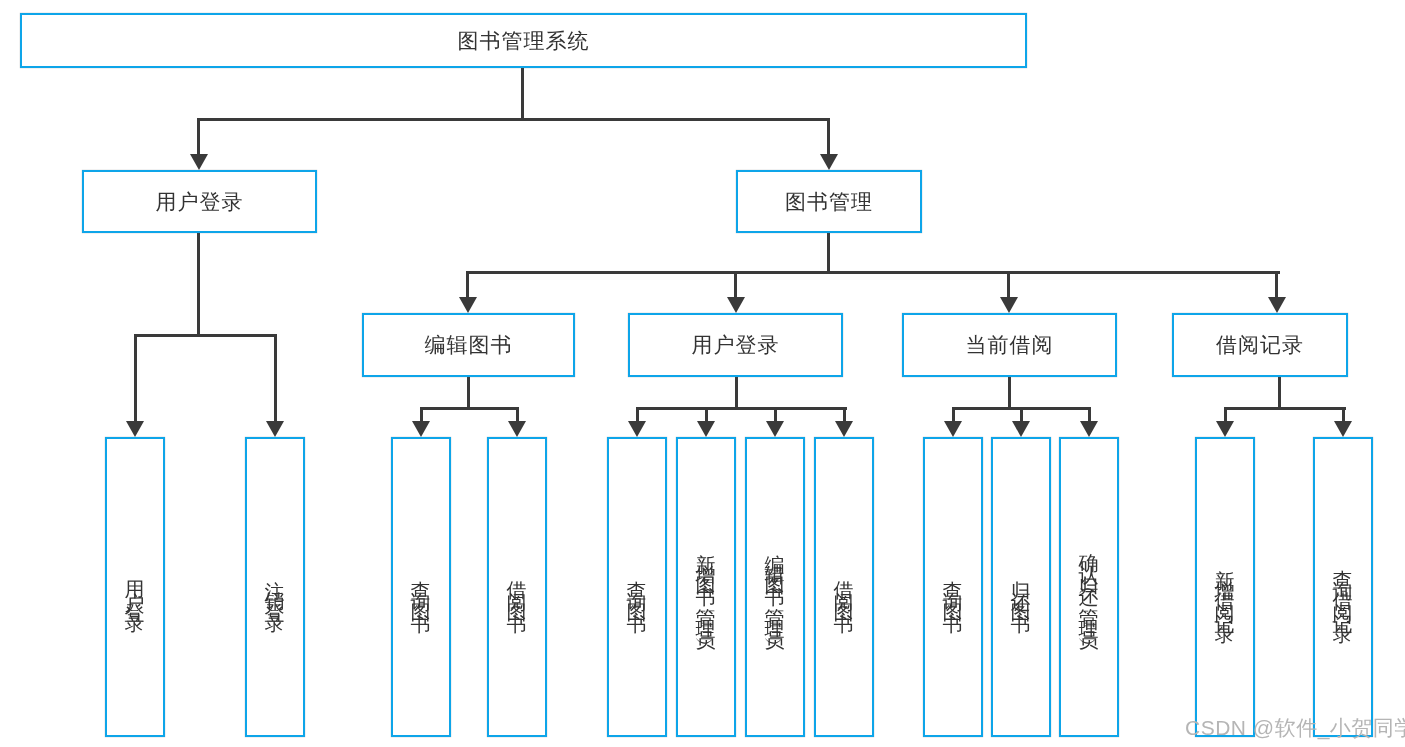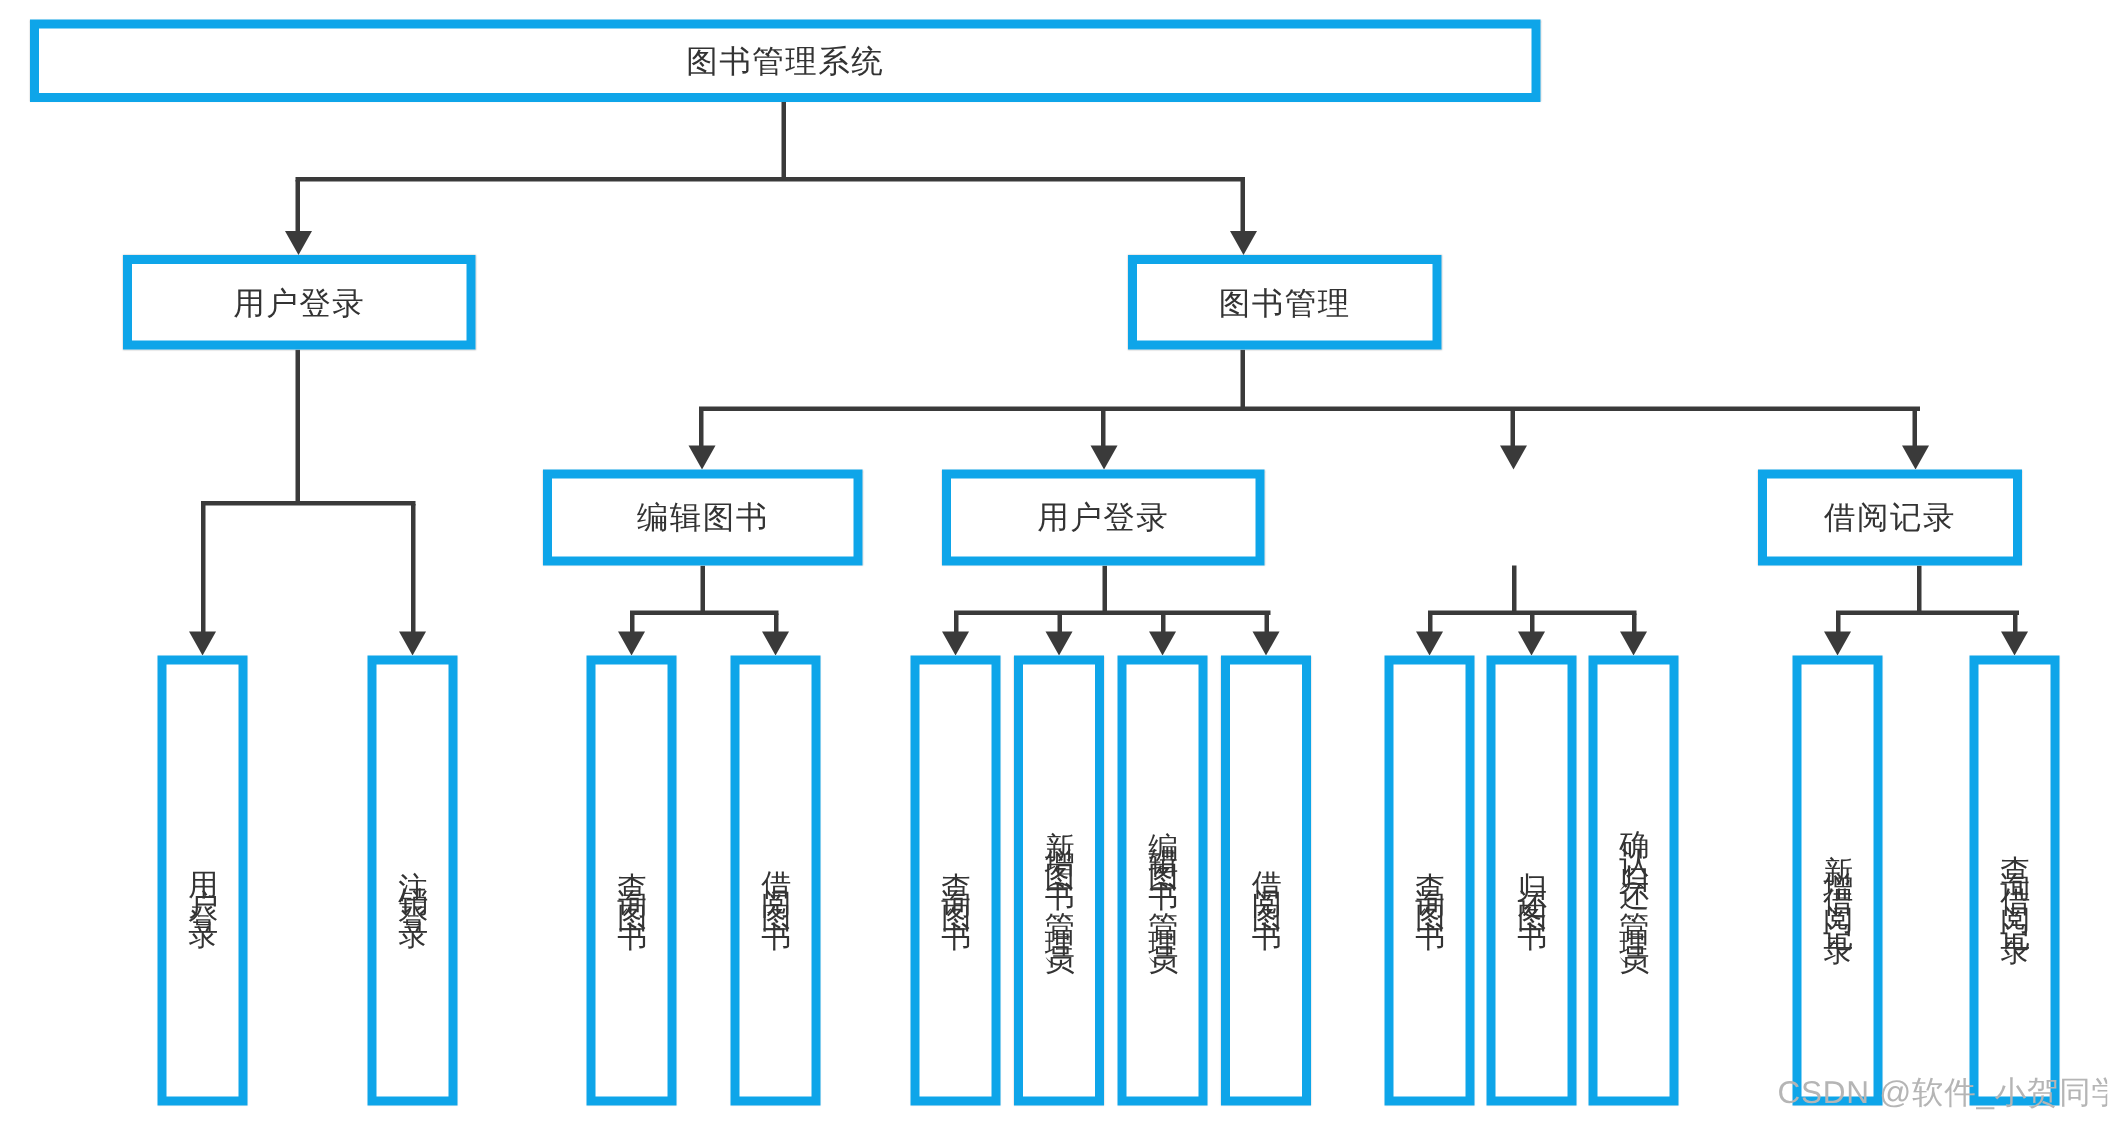--- a/index.html
+++ b/index.html
@@ -8,21 +8,21 @@
     width: 1405px;
     height: 747px;
     background: #ffffff;
     font-family: "Liberation Sans", sans-serif;
     color: #333333;
     overflow: hidden;
   }
   .box {
     position: absolute;
     background: #ffffff;
-    border: 6px solid #0ea5e9;
+    border: 2px solid #0ea5e9;
     box-sizing: border-box;
     display: flex;
     align-items: center;
     justify-content: center;
     box-shadow: 0 0 1px rgba(100,100,100,.5);
     z-index: 2;
   }
   .box.h {
     font-size: 21px;
     letter-spacing: 1px;
@@ -69,35 +69,36 @@
   <div class="box h" style="left:20px;top:13px;width:1007px;height:55px">图书管理系统</div>
 
   <div class="vline" style="left:521px;top:68px;height:52px"></div>
   <div class="hline" style="left:197px;top:118px;width:633px"></div>
   <div class="vline" style="left:197px;top:120px;height:36px"></div>
   <div class="vline" style="left:827px;top:120px;height:36px"></div>
   <div class="arrow" style="left:190px;top:154px"></div>
   <div class="arrow" style="left:820px;top:154px"></div>
 
   <div class="box h" style="left:82px;top:170px;width:235px;height:63px">用户登录</div>
-  <div class="box h" style="left:752px;top:170px;width:209px;height:63px">图书管理</div>
+  <div class="box h" style="left:736px;top:170px;width:186px;height:63px">图书管理</div>
 
   <div class="vline" style="left:827px;top:233px;height:40px"></div>
   <div class="hline" style="left:466px;top:271px;width:814px"></div>
   <div class="vline" style="left:466px;top:273px;height:26px"></div>
   <div class="vline" style="left:734px;top:273px;height:26px"></div>
   <div class="vline" style="left:1007px;top:273px;height:26px"></div>
   <div class="vline" style="left:1275px;top:273px;height:26px"></div>
   <div class="arrow" style="left:459px;top:297px"></div>
   <div class="arrow" style="left:727px;top:297px"></div>
   <div class="arrow" style="left:1000px;top:297px"></div>
   <div class="arrow" style="left:1268px;top:297px"></div>
 
   <div class="box h" style="left:362px;top:313px;width:213px;height:64px">编辑图书</div>
   <div class="box h" style="left:628px;top:313px;width:215px;height:64px">用户登录</div>
+  <div class="box h" style="left:902px;top:313px;width:215px;height:64px">当前借阅</div>
   <div class="box h" style="left:1172px;top:313px;width:176px;height:64px">借阅记录</div>
 
   <div class="vline" style="left:197px;top:233px;height:103px"></div>
   <div class="hline" style="left:134px;top:334px;width:143px"></div>
   <div class="vline" style="left:134px;top:336px;height:87px"></div>
   <div class="vline" style="left:274px;top:336px;height:87px"></div>
   <div class="arrow" style="left:126px;top:421px"></div>
   <div class="arrow" style="left:266px;top:421px"></div>
 
   <div class="vline" style="left:467px;top:377px;height:32px"></div>

